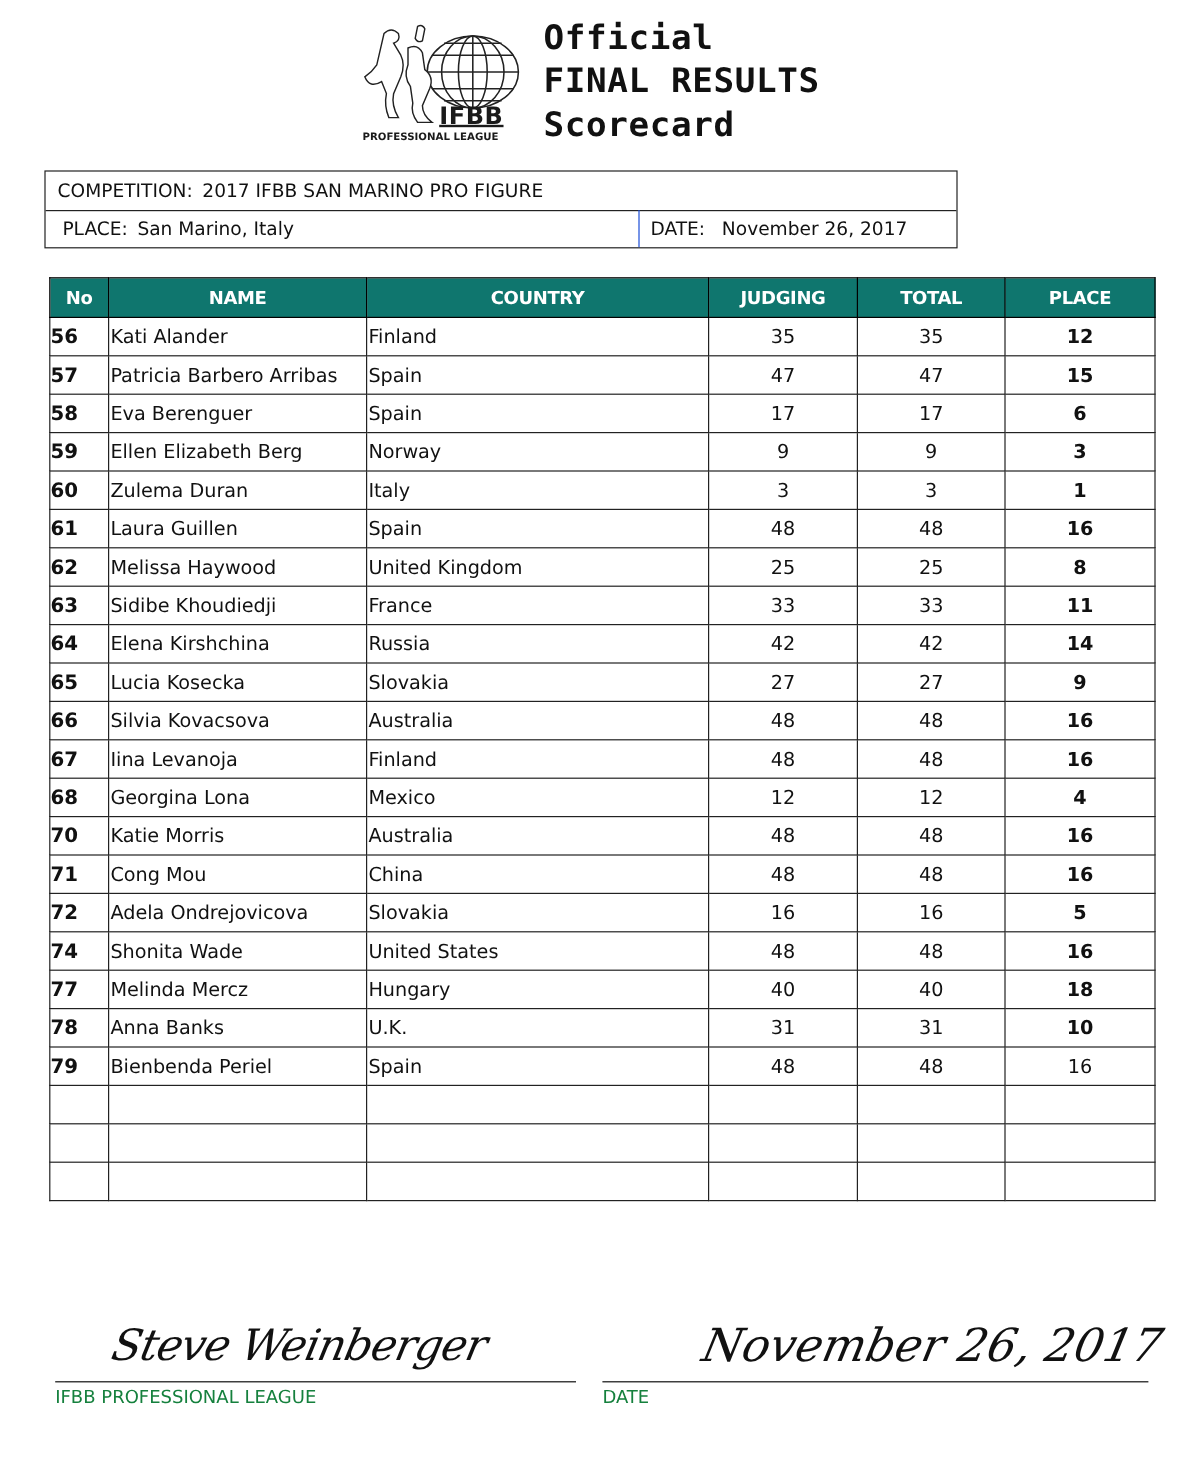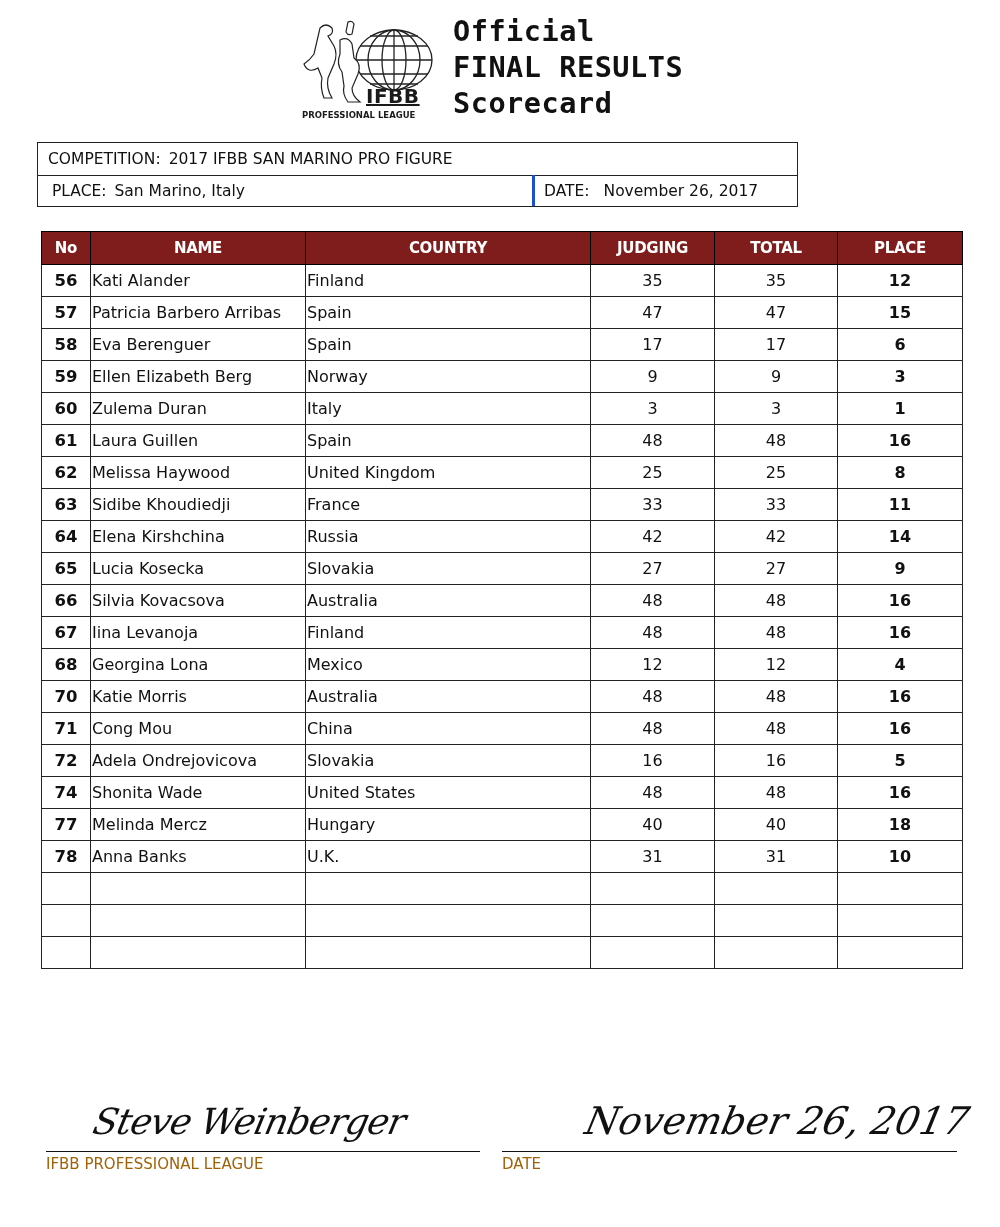--- a/index.html
+++ b/index.html
@@ -14,39 +14,39 @@
   .title-block { position: absolute; left: 155px; top: 0; font-family: "DejaVu Sans Mono", monospace; font-weight: bold; color: #111; }
   .title-line { font-size: 28px; line-height: 36px; letter-spacing: 0.5px; white-space: nowrap; transform: scaleX(1.02); transform-origin: left; }
 
   
   .info { position: absolute; left: 37px; top: 142px; width: 761px; height: 65px; border: 1px solid #222; box-sizing: border-box; }
   .info-row1 { position: absolute; left: 0; top: 0; right: 0; height: 32px; border-bottom: 1px solid #222; }
   .info-row2 { position: absolute; left: 0; top: 32px; right: 0; height: 31px; }
   .info-cell { position: absolute; top: 0; bottom: 0; display: flex; align-items: center; font-size: 15.5px; color: #111; white-space: nowrap; }
   .info-comp { left: 10px; }
   .info-place { left: 14px; }
-  .info-date { left: 494px; padding-left: 9px; border-left: 3px solid #1d4ed8; }
+  .info-date { left: 494px; padding-left: 9px; border-left: 1px solid #1d4ed8; }
   .lbl { margin-right: 8px; }
   .date-val { margin-left: 6px; }
 
   
   .results { position: absolute; left: 41px; top: 231px; width: 921px; border-collapse: collapse; table-layout: fixed; }
-  .results th { background: #7f1d1d; color: #fff; height: 32px; font-size: 15px; font-weight: bold; padding: 0; text-align: center; border: 1px solid #000; letter-spacing: -0.3px; }
+  .results th { background: #0f766e; color: #fff; height: 32px; font-size: 15px; font-weight: bold; padding: 0; text-align: center; border: 1px solid #000; letter-spacing: -0.3px; }
   .results td { height: 31px; border: 1px solid #222; font-size: 16px; padding: 0; color: #111; }
-  .results td.no { text-align: center; font-weight: bold; font-size: 16.5px; }
+  .results td.no { text-align: left; font-weight: bold; font-size: 16.5px; }
   .results td.name, .results td.country { padding-left: 1px; white-space: nowrap; }
   .results td.num { text-align: center; }
   .results td.place { text-align: center; font-weight: bold; }
   .results td.place.plain { font-weight: normal; }
 
   
   .sig-left { position: absolute; left: 46px; top: 1095px; width: 434px; height: 80px; }
   .sig-right { position: absolute; left: 502px; top: 1095px; width: 455px; height: 80px; }
   .sig-line { position: absolute; left: 0; right: 0; top: 56px; border-top: 1.5px solid #111; }
-  .sig-label { position: absolute; left: 0; top: 60px; font-size: 15px; color: #a16207; white-space: nowrap; }
+  .sig-label { position: absolute; left: 0; top: 60px; font-size: 15px; color: #15803d; white-space: nowrap; }
   .sig-script { position: absolute; font-family: "DejaVu Serif", serif; font-style: italic; color: #111; white-space: nowrap; transform: skewX(-12deg); }
   .sig-left .sig-script { left: 48px; top: 6px; font-size: 36px; letter-spacing: -1px; }
   .sig-right .sig-script { left: 84px; top: 4px; font-size: 38px; letter-spacing: 0px; font-weight: normal; }
 </style>
 </head>
 <body>
 
 <div class="header">
   <div class="logo">
     <svg width="142" height="90" viewBox="0 0 142 90">
@@ -262,20 +262,28 @@
       </tr>
     <tr>
         <td class="no">78</td>
         <td class="name">Anna Banks</td>
         <td class="country">U.K.</td>
         <td class="num">31</td>
         <td class="num">31</td>
         <td class="place">10</td>
       </tr>
     <tr>
+        <td class="no">79</td>
+        <td class="name">Bienbenda Periel</td>
+        <td class="country">Spain</td>
+        <td class="num">48</td>
+        <td class="num">48</td>
+        <td class="place plain">16</td>
+      </tr>
+    <tr>
         <td></td>
         <td></td>
         <td></td>
         <td></td>
         <td></td>
         <td></td>
       </tr>
     <tr>
         <td></td>
         <td></td>

